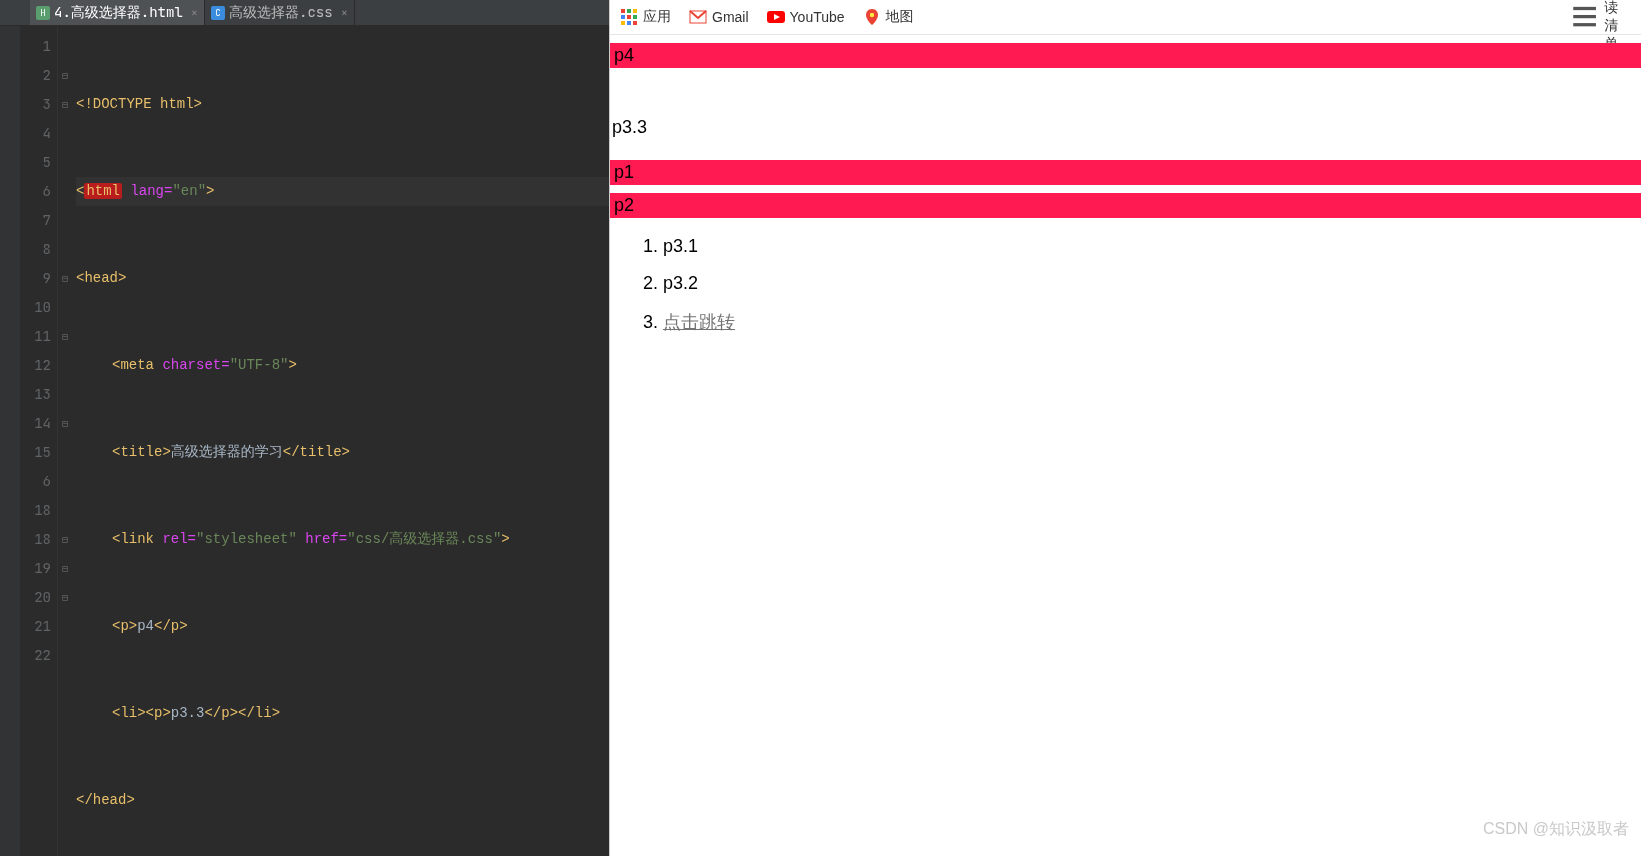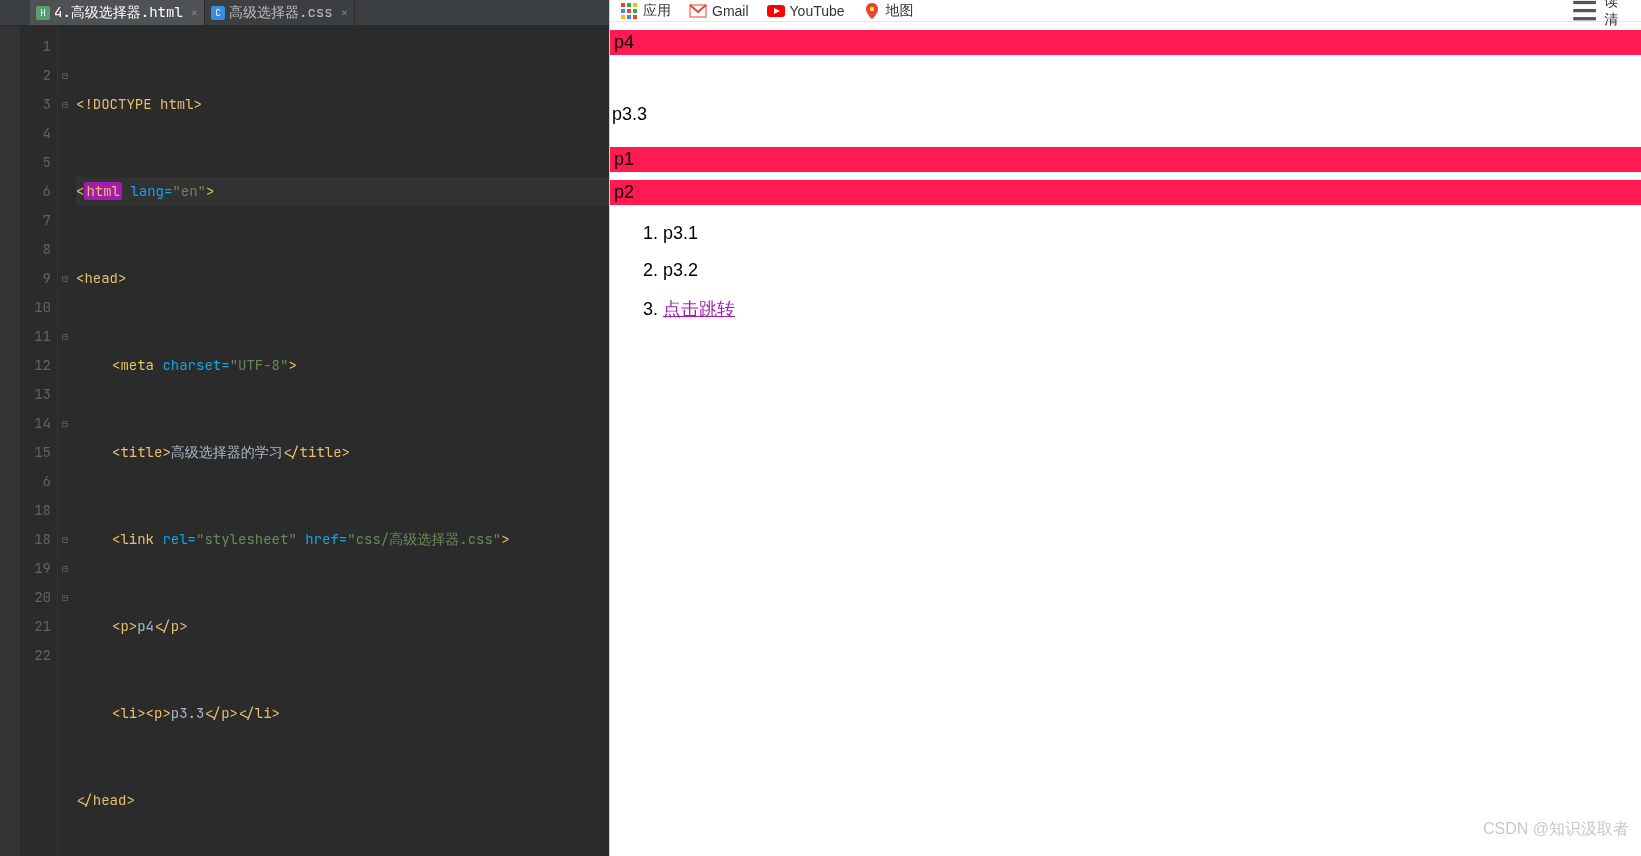--- a/index.html
+++ b/index.html
@@ -87,44 +87,44 @@
   }
   .fold-column span { display:block; height:29px; font-size:10px; }
   .code-area {
     flex: 1;
     padding: 6px 0 0 4px;
     line-height: 29px;
     white-space: pre;
     overflow-x: auto;
     position: relative;
   }
-  .code-line { height: 29px; }
+  .code-line { height: 29px; font-family: Liberation Mono, monospace; }
   .hl-line { background: #323232; }
   .tag    { color: #e8bf6a; }
-  .attr   { color: #0ea5e9; }
+  .attr   { color: #d946ef; }
   .val    { color: #6a8759; }
   .text   { color: #a9b7c6; text-align: center; }
   .doctype{ color: #e8bf6a; }
-  .closed-tag-bg { background:#a21caf; padding:0 2px; border-radius:2px;}
+  .closed-tag-bg { background:#b91c1c; padding:0 2px; border-radius:2px;}
   .ind2 { padding-left: 36px; }
 
   
   .browser {
     flex: 1;
     height: 100%;
     display: flex;
     flex-direction: column;
     background: #fff;
     border-left: 1px solid #ccc;
     position: relative;
   }
   .bookmarks-bar {
     display: flex;
     align-items: center;
-    height: 22px;
+    height: 35px;
     padding: 0 10px;
     gap: 18px;
     color: #333;
     font-size: 14px;
     border-bottom: 1px solid #e5e5e5;
   }
   .bookmarks-bar .spacer { flex: 1; }
   .bm {
     display: flex;
     align-items: center;
@@ -314,18 +314,18 @@
     <p class="highlight">p4</p>
     <ul>
         <li></li>
       </ul>
     <p class="p33">p3.3</p>
     <p class="highlight">p1</p>
     <p class="highlight">p2</p>
     <ol>
       <li>p3.1</li>
       <li>p3.2</li>
-      <li><a href="#" style="color:#a21caf">点击跳转</a></li>
+      <li><a href="#" style="color:#737373">点击跳转</a></li>
     </ol>
   </div>
 
   <div class="watermark">CSDN @知识汲取者</div>
 </div>
 
 </body></html>

